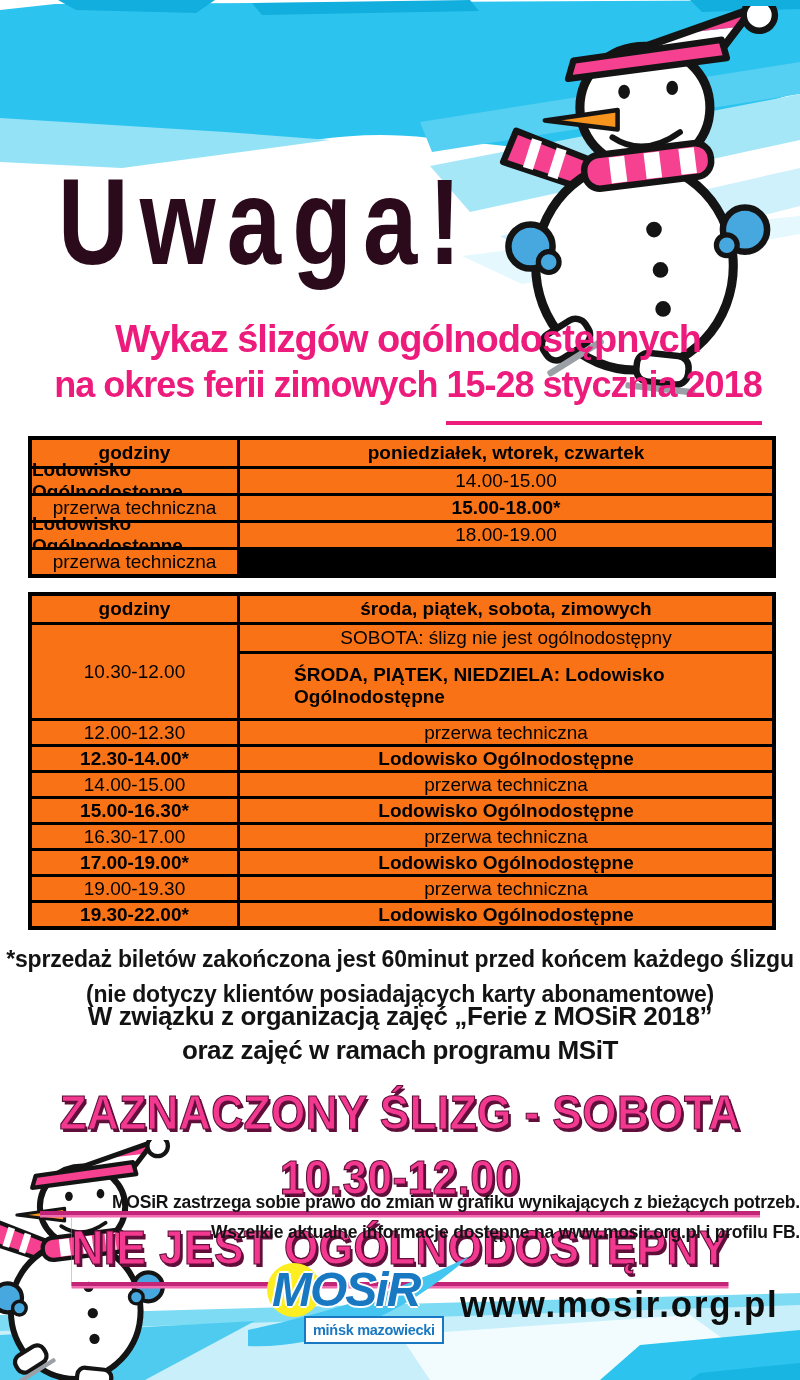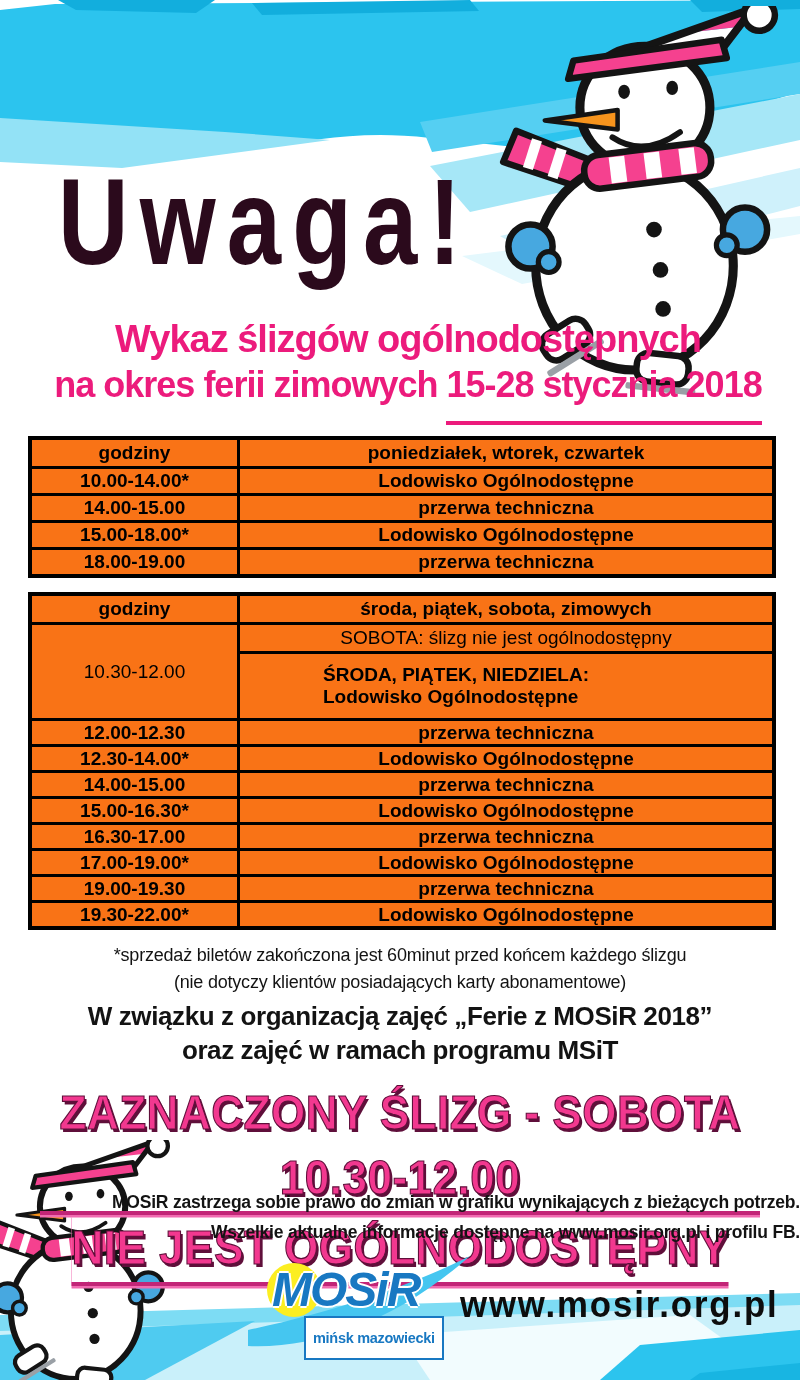--- a/index.html
+++ b/index.html
@@ -33,45 +33,45 @@
     background:#000;border:4px solid #000;box-sizing:border-box;
   }
   .sched .cell{
     display:flex;align-items:center;justify-content:center;
     font-size:19px;line-height:1.15;background:#f97316;color:#000;box-sizing:border-box;
   }
   .t1{top:436px;grid-template-rows:26px repeat(4,24px)}
   .t2{top:592px;grid-template-rows:26px 26px 64px repeat(8,23px)}
   .c-head{background:var(--c-blue);font-weight:bold}
   .c-open{background:var(--c-yellow);font-weight:bold}
-  .c-break{background:#fff;font-weight:bold}
+  .c-break{background:#fff;font-weight:normal}
   .c-pink{background:var(--c-pink-cell);font-weight:normal}
   .c-span-time{grid-column:1;grid-row:2/4}
   .c-sobota{grid-column:2;grid-row:2}
-  .c-special{grid-column:2;grid-row:3;padding:0 83px;line-height:1.35}
+  .c-special{grid-column:2;grid-row:3;padding:0 54px;line-height:1.35}
   
   .footnote{position:absolute;left:0;top:942px;width:800px;text-align:center;z-index:2;
-    font-weight:normal;font-size:18px;line-height:1.5;color:#131313;letter-spacing:-.2px}
+    font-weight:bold;font-size:23px;line-height:1.5;color:#131313;letter-spacing:-.2px}
   .announce{position:absolute;left:0;top:1000px;width:800px;text-align:center;z-index:2;
     font-weight:bold;font-size:26px;line-height:1.3;color:#131313;letter-spacing:-.4px}
   .highlight{position:absolute;left:0;top:1080px;width:800px;text-align:center;z-index:2;
     font-weight:bold;font-size:49px;color:#f2388f;letter-spacing:.5px;line-height:1.32;
     -webkit-text-stroke:1.2px #5f0f3a;text-shadow:2.5px 2.5px 0 #5f0f3a}
   .highlight .hl{display:inline-block;transform:scaleX(.9);border-bottom:4px solid #c22577;
     box-shadow:0 2.5px 0 #f06bb0;padding-bottom:2px}
   .disclaimer{position:absolute;left:40px;top:1188px;width:760px;text-align:right;z-index:2;
     font-weight:bold;font-size:17.5px;line-height:1.7;color:#131313;letter-spacing:-.2px}
   
   .logo{position:absolute;left:246px;top:1250px;width:230px;height:108px;z-index:2}
   .logo-art{position:absolute;left:0;top:0}
   .logo-word{position:absolute;left:26px;top:12px;font-weight:bold;font-style:italic;
     font-size:48px;letter-spacing:-2px;color:#1878c2;
     text-shadow:-2px 0 0 #fff,2px 0 0 #fff,0 -2px 0 #fff,0 2px 0 #fff}
   .logo-city{position:absolute;left:58px;top:66px;background:#fff;border:2px solid #1878c2;
-    color:#1878c2;font-weight:bold;font-size:14.5px;padding:12px 7px;letter-spacing:-.3px;white-space:nowrap}
+    color:#1878c2;font-weight:bold;font-size:14.5px;padding:4px 7px;letter-spacing:-.3px;white-space:nowrap}
   .website{position:absolute;left:460px;top:1284px;z-index:2;font-weight:bold;font-size:37px;
     letter-spacing:2px;color:#0d0d0d;white-space:nowrap;transform:scaleX(.94);transform-origin:left top}
 </style>
 </head>
 <body>
 
 <div class="poster" style="--c-blue: #29abe2; --c-yellow: #ffff00; --c-pink: #ec1b7c; --c-pink-cell: #f43e96; --c-dark: #2b0a1c; --c-cyan: #2cc4ee;">
 
   <svg class="banner-top" width="800" height="330" viewBox="0 0 800 330" aria-hidden="true">
     <path d="M0,10 L55,4 L800,0 L800,92 C710,118 645,150 560,152 L430,138 C360,130 318,140 258,148 L150,138 L60,154 L0,118 Z" fill="#2cc4ee"></path>
@@ -155,21 +155,20 @@
 
   <div class="title">Uwaga!</div>
   <div class="subtitle">
     <div class="sub1">Wykaz ślizgów ogólnodostępnych</div>
     <div class="sub2"><span>na okres ferii zimowych </span><span class="date-underline">15-28 stycznia 2018</span></div>
   </div>
 
   <div class="sched t1">
     <div class="cell c-head">godziny</div>
     <div class="cell c-head">poniedziałek, wtorek, czwartek</div>
-    <div class="cell c-open">10.00-14.00*</div>
     <div class="cell c-open">Lodowisko Ogólnodostępne</div>
     <div class="cell c-break">14.00-15.00</div>
     <div class="cell c-break">przerwa techniczna</div>
     <div class="cell c-open">15.00-18.00*</div>
     <div class="cell c-open">Lodowisko Ogólnodostępne</div>
     <div class="cell c-break">18.00-19.00</div>
     <div class="cell c-break">przerwa techniczna</div>
   </div>
 
   <div class="sched t2">

